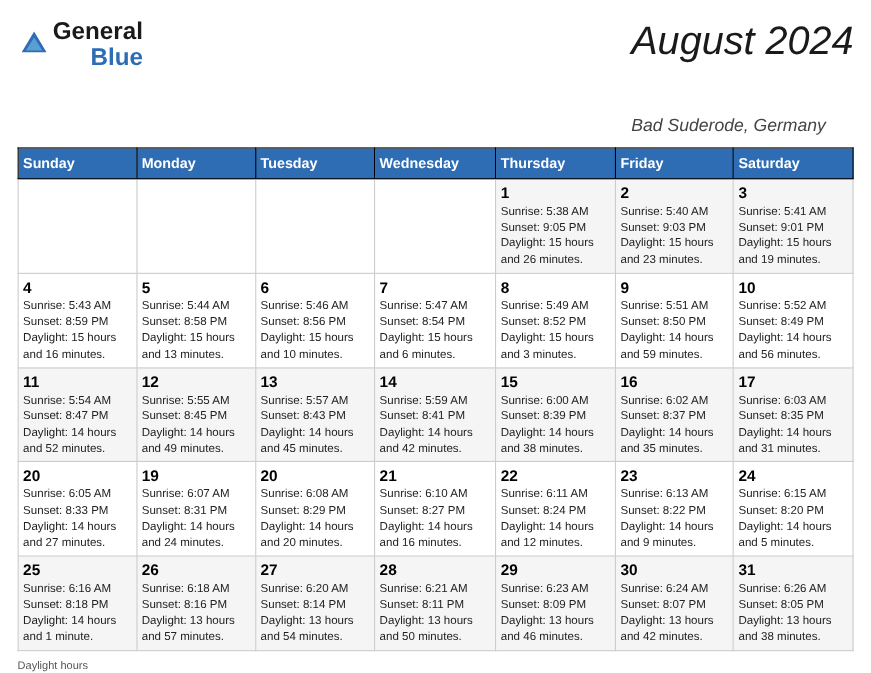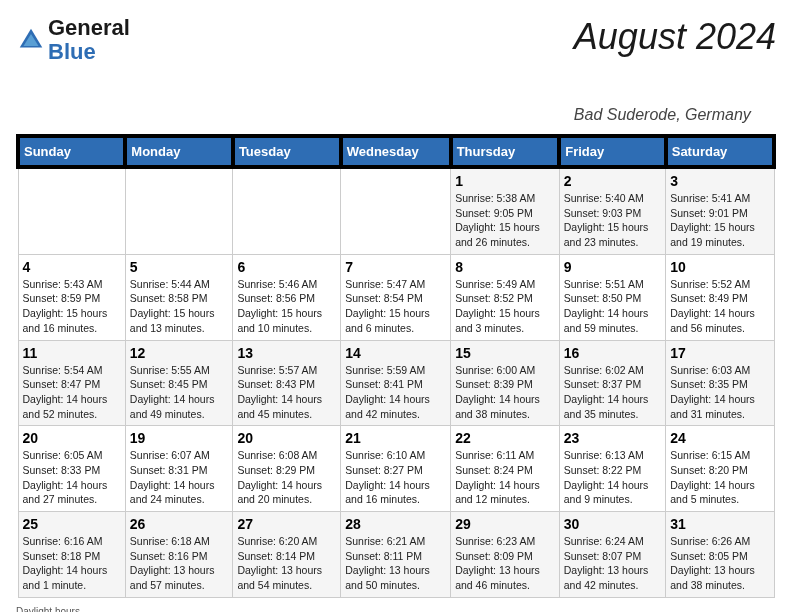--- a/index.html
+++ b/index.html
@@ -12,20 +12,21 @@
     }
     .header {
       display: flex;
       justify-content: space-between;
       align-items: flex-start;
       margin-bottom: 10px;
     }
     .logo {
       display: flex;
       align-items: center;
+      text-align: right;
     }
     .logo-text {
       font-size: 22px;
       font-weight: bold;
       color: #1a1a1a;
       line-height: 1.1;
     }
     .logo-text span {
       color: #2e6db4;
     }
@@ -53,21 +54,21 @@
       border-collapse: collapse;
       font-size: 11px;
     }
     thead tr th {
       background-color: #2e6db4;
       color: #fff;
       padding: 6px 4px;
       text-align: left;
       font-size: 13px;
       font-weight: 600;
-      border: 4px solid #000000;
+      border: 1px solid #000000;
     }
     tbody tr td {
       border: 1px solid #ccc;
       vertical-align: top;
       padding: 4px;
       width: 113px;
       min-height: 70px;
       background: #fff;
     }
     tbody tr:nth-child(odd) td {

